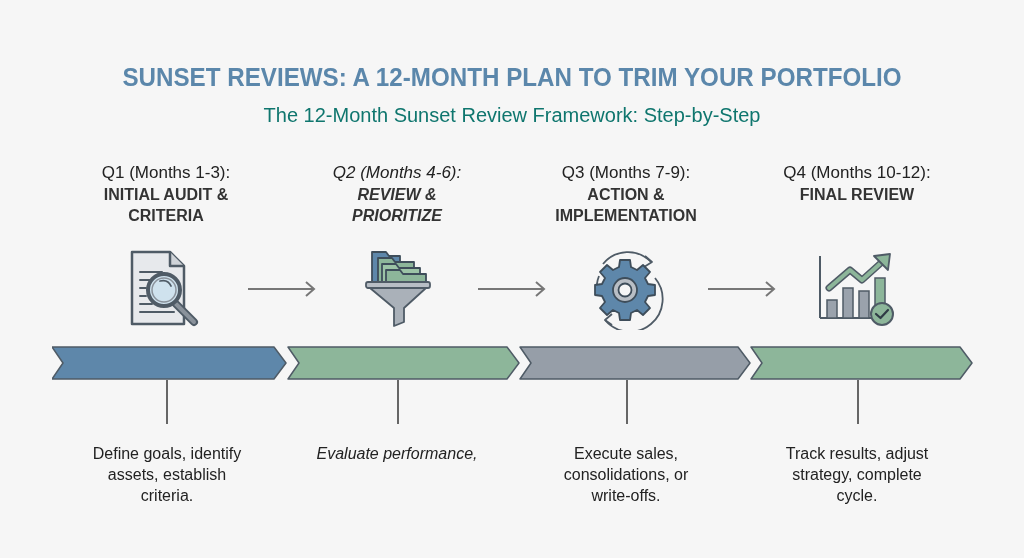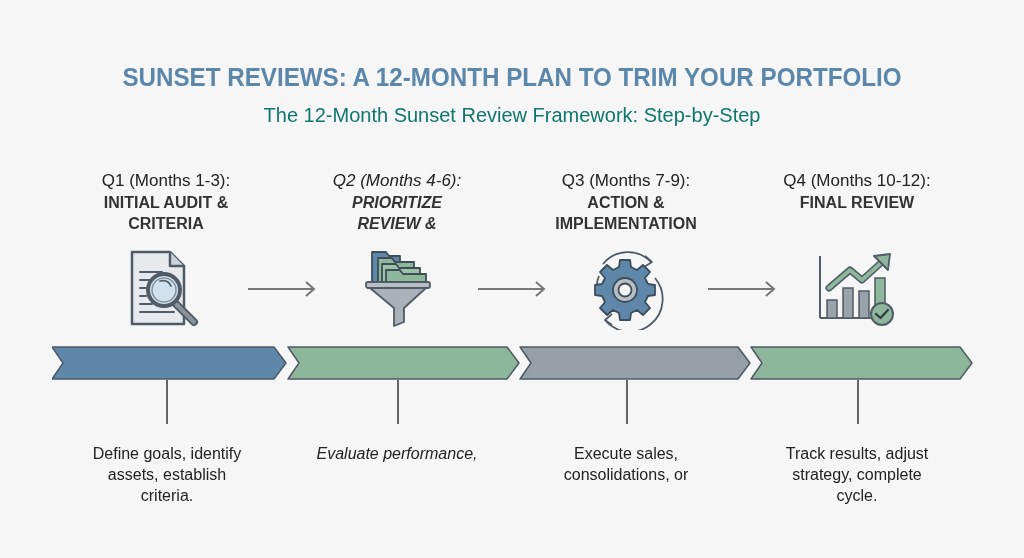--- a/index.html
+++ b/index.html
@@ -14,21 +14,21 @@
     position: absolute; left: 0; top: 62px; width: 1024px;
     text-align: center; font-weight: bold; font-size: 26px;
     color: #5b87ab; letter-spacing: 0px;
     transform: scaleX(0.93); transform-origin: center;
   }
   .subtitle {
     position: absolute; left: 0; top: 104px; width: 1024px;
     text-align: center; font-size: 20px; color: #0f766e;
   }
   .phase-head {
-    position: absolute; top: 170px; width: 200px; text-align: center;
+    position: absolute; top: 162px; width: 200px; text-align: center;
   }
   .phase-head .q { font-size: 17px; color: #222; line-height: 22px; }
   .phase-head .t { font-size: 16px; font-weight: bold; color: #333; line-height: 21px; }
   .icon { position: absolute; top: 248px; }
   .arrow { position: absolute; top: 279px; }
   .band { position: absolute; left: 52px; top: 345px; }
   .tick { position: absolute; top: 380px; width: 1.5px; height: 44px; background: #666; }
   .desc {
     position: absolute; top: 443px; width: 200px; text-align: center;
     font-size: 16px; line-height: 21px; color: #222;
@@ -40,22 +40,22 @@
 <div class="title">SUNSET REVIEWS: A 12-MONTH PLAN TO TRIM YOUR PORTFOLIO</div>
 <div class="subtitle">The 12-Month Sunset Review Framework: Step-by-Step</div>
 
 <div class="phase-head" style="left:66px;">
   <div class="q">Q1 (Months 1-3):</div>
   <div class="t">INITIAL AUDIT &amp;</div>
   <div class="t">CRITERIA</div>
 </div>
 <div class="phase-head" style="left:297px;font-style:italic;">
   <div class="q">Q2 (Months 4-6):</div>
+  <div class="t">REVIEW &amp;</div>
   <div class="t">PRIORITIZE</div>
-  <div class="t">REVIEW &amp;</div>
 </div>
 <div class="phase-head" style="left:526px;">
   <div class="q">Q3 (Months 7-9):</div>
   <div class="t">ACTION &amp;</div>
   <div class="t">IMPLEMENTATION</div>
 </div>
 <div class="phase-head" style="left:757px;">
   <div class="q">Q4 (Months 10-12):</div>
   <div class="t">FINAL REVIEW</div>
 </div>
@@ -143,18 +143,19 @@
   <div>Define goals, identify</div>
   <div>assets, establish</div>
   <div>criteria.</div>
 </div>
 <div class="desc" style="left:297px;font-style:italic;">
   <div>Evaluate performance,</div>
 </div>
 <div class="desc" style="left:526px;">
   <div>Execute sales,</div>
   <div>consolidations, or</div>
+  <div>write-offs.</div>
 </div>
 <div class="desc" style="left:757px;">
   <div>Track results, adjust</div>
   <div>strategy, complete</div>
   <div>cycle.</div>
 </div>
 
 </body></html>

